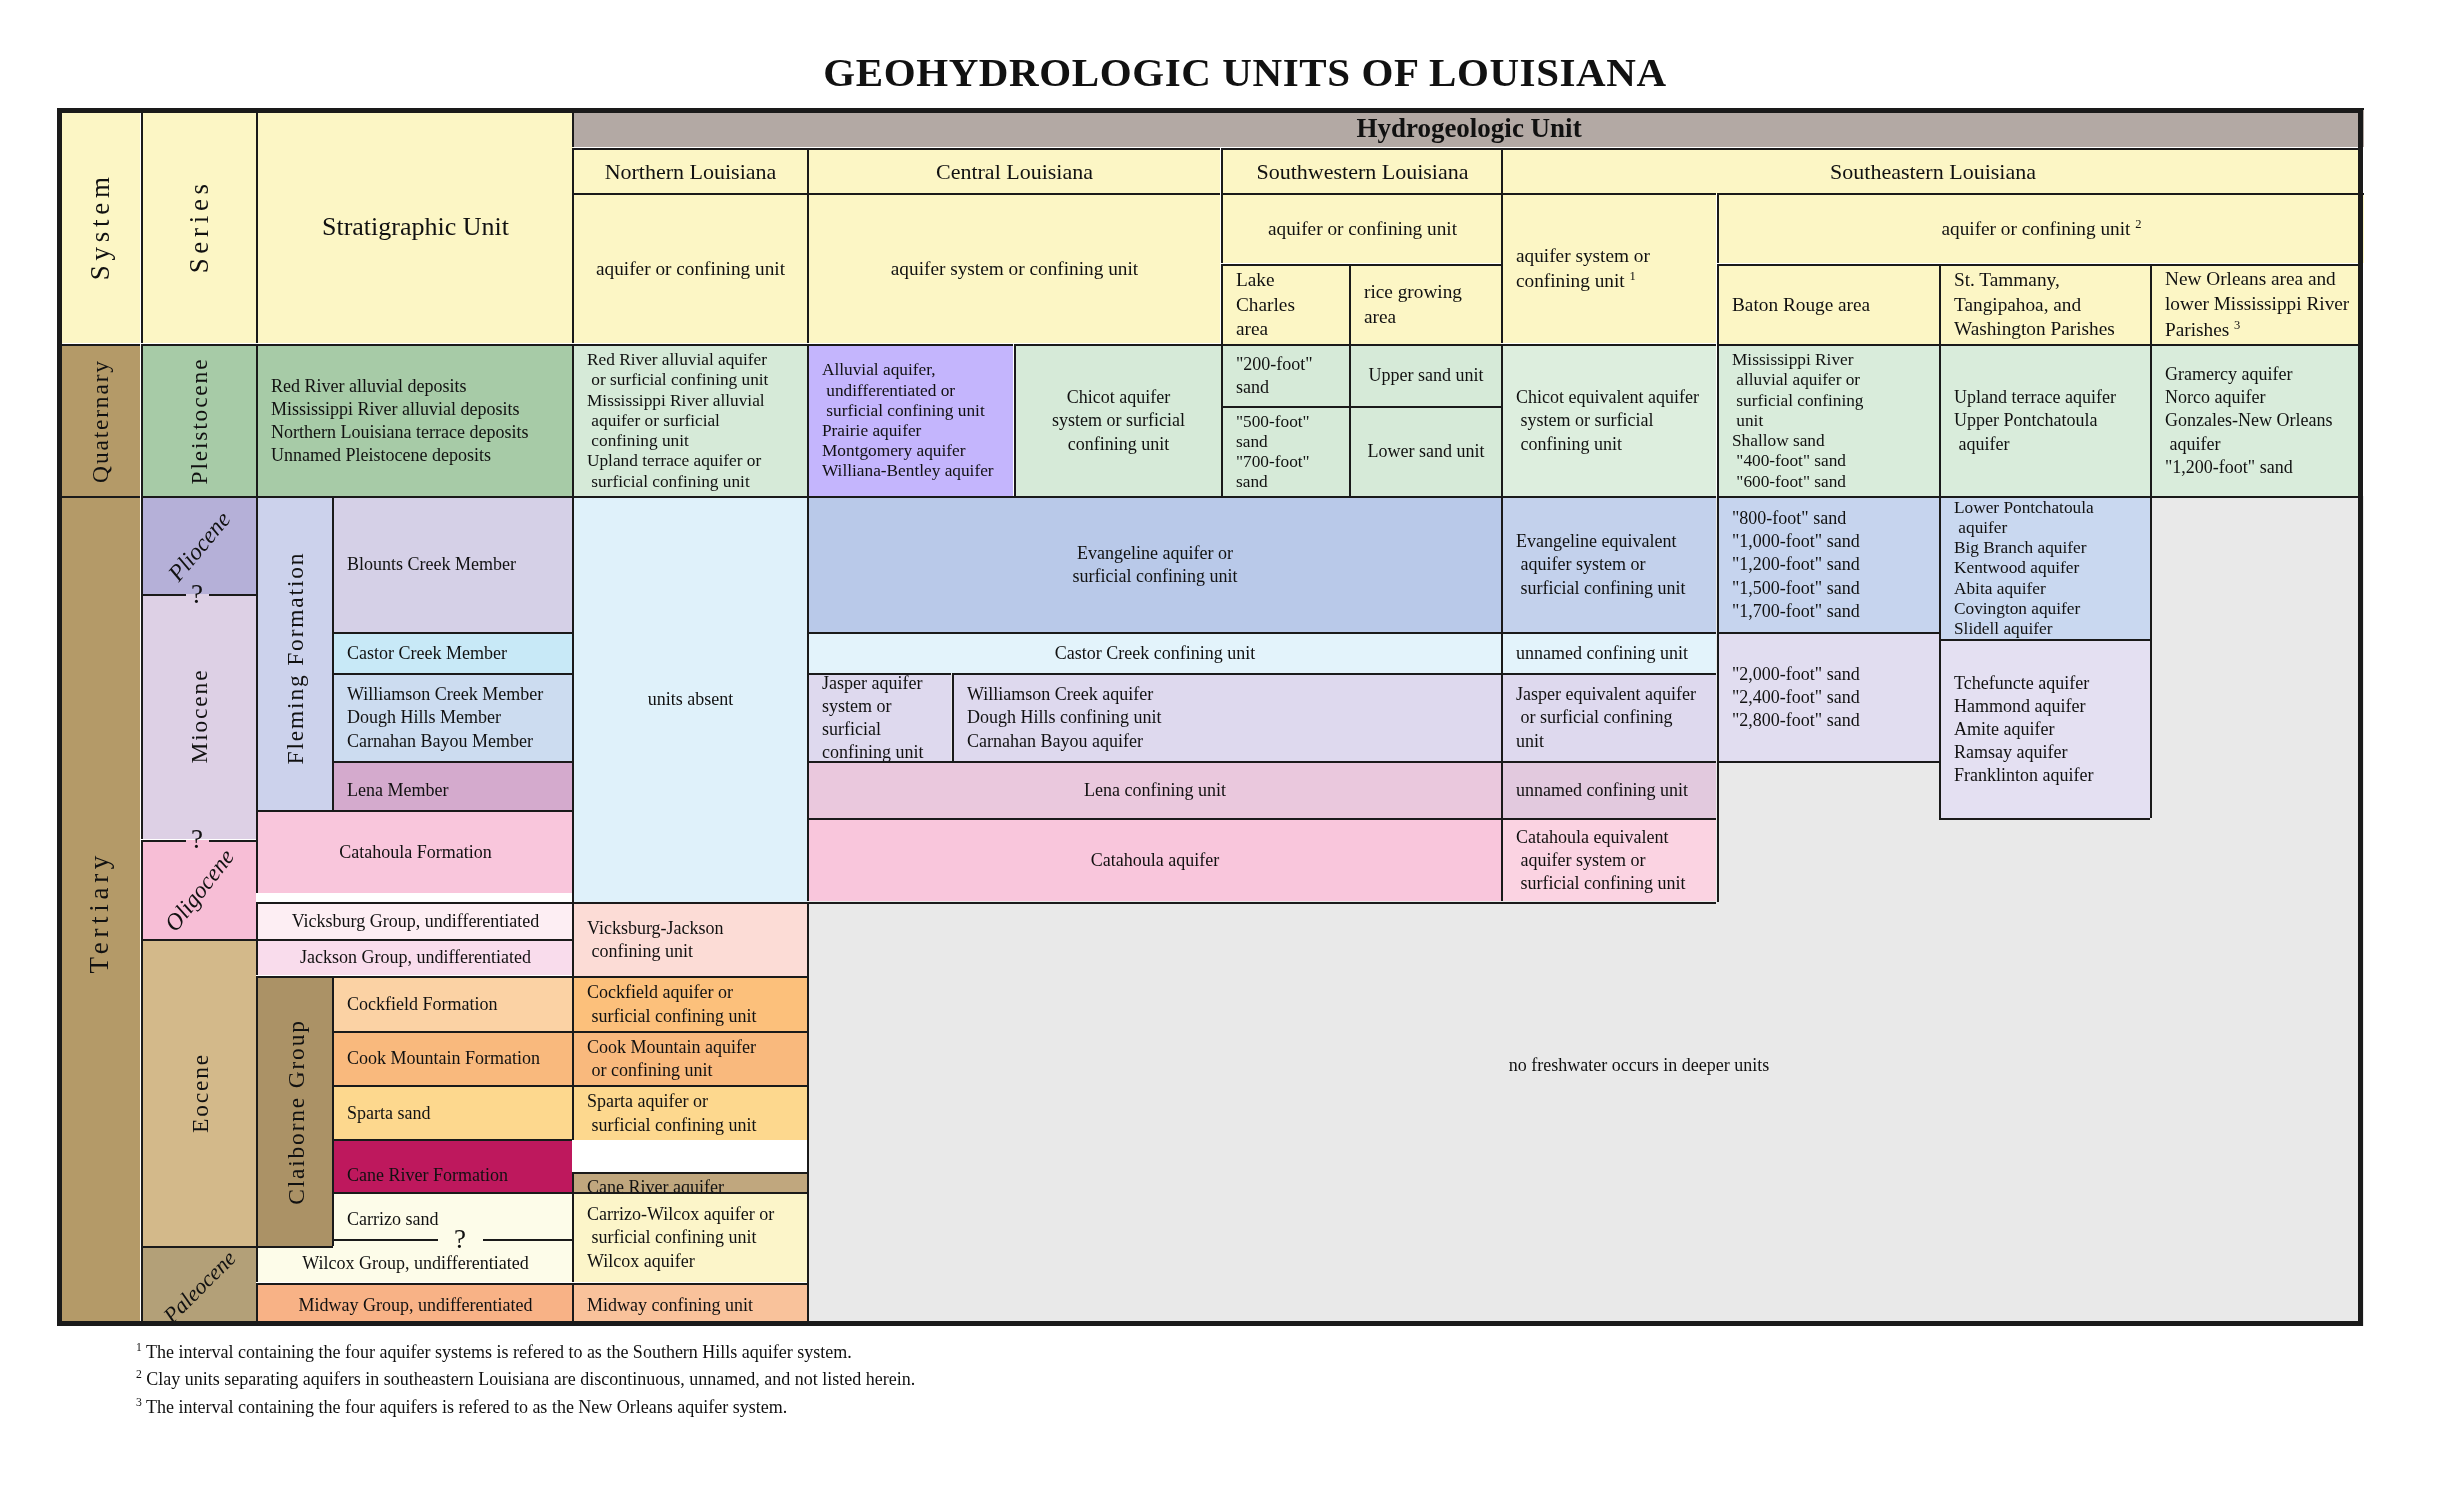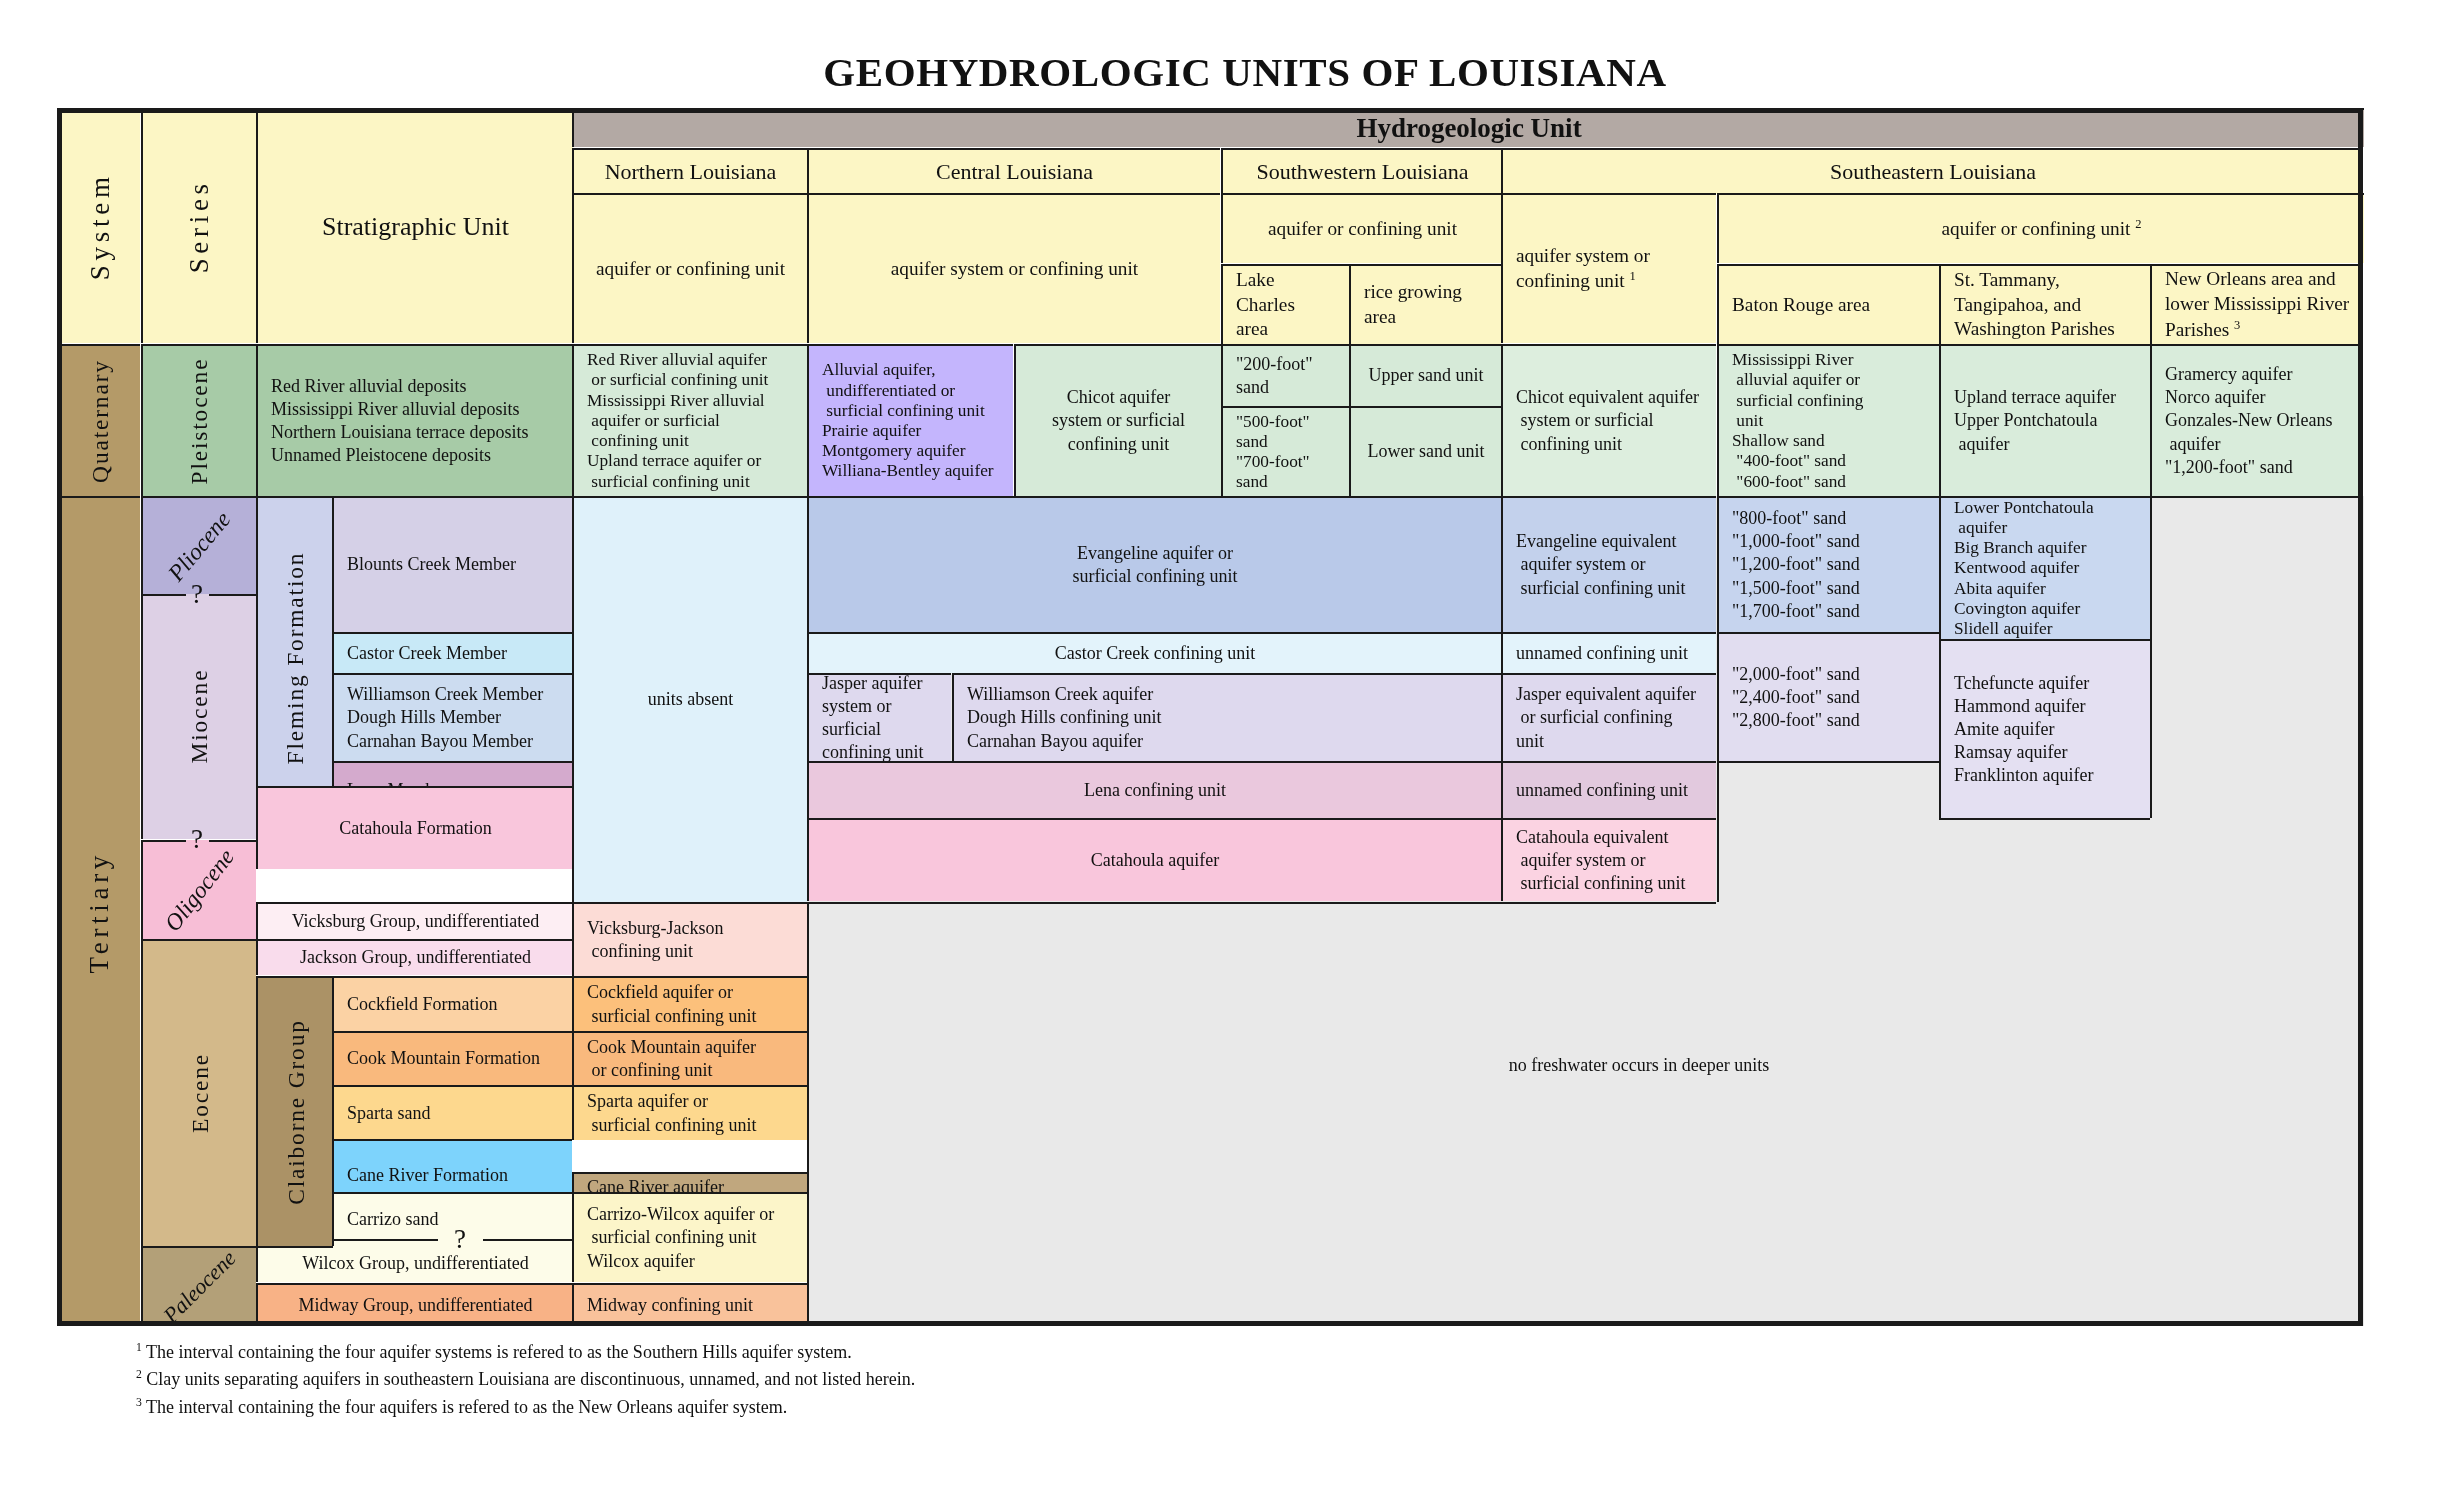--- a/index.html
+++ b/index.html
@@ -210,42 +210,42 @@
       <span class="t">Castor Creek Member</span>
     </div>
   <div class="c left" style="left:332px;top:673px;width:240px;height:88px;background:#ccdcf0">
       <span class="t">Williamson Creek Member
 Dough Hills Member
 Carnahan Bayou Member</span>
     </div>
   <div class="c left" style="left:332px;top:761px;width:240px;height:57px;background:#d4aacd">
       <span class="t">Lena Member</span>
     </div>
-  <div class="c center" style="left:256px;top:786px;width:317px;height:83px;background:#f9c6dc">
+  <div class="c center" style="left:256px;top:810px;width:317px;height:83px;background:#f9c6dc">
       <span class="t">Catahoula Formation</span>
     </div>
   <div class="c center" style="left:256px;top:902px;width:317px;height:38px;background:#fdeef3">
       <span class="t">Vicksburg Group, undifferentiated</span>
     </div>
   <div class="c center" style="left:256px;top:939px;width:317px;height:36px;background:#f9dcec">
       <span class="t">Jackson Group, undifferentiated</span>
     </div>
   <div class="c vert fsVert" style="left:256px;top:976px;width:77px;height:271px;background:#ab9266">
       <span class="t">Claiborne Group</span>
     </div>
   <div class="c left" style="left:332px;top:976px;width:240px;height:55px;background:#fbd2a4">
       <span class="t">Cockfield Formation</span>
     </div>
   <div class="c left" style="left:332px;top:1031px;width:240px;height:54px;background:#f9b97d">
       <span class="t">Cook Mountain Formation</span>
     </div>
   <div class="c left" style="left:332px;top:1085px;width:240px;height:55px;background:#fdd88e">
       <span class="t">Sparta sand</span>
     </div>
-  <div class="c left" style="left:332px;top:1139px;width:240px;height:71px;background:#7dd3fc">
+  <div class="c left" style="left:332px;top:1139px;width:240px;height:71px;background:#be185d">
       <span class="t">Cane River Formation</span>
     </div>
   <div class="c left" style="left:332px;top:1192px;width:265px;height:54px;background:#fdfce9">
       <span class="t">Carrizo sand</span>
     </div>
   <div class="c center nt" style="left:256px;top:1246px;width:317px;height:36px;background:#fdfce9">
       <span class="t">Wilcox Group, undifferentiated</span>
     </div>
   <div class="c center" style="left:256px;top:1283px;width:317px;height:43px;background:#f8b286">
       <span class="t">Midway Group, undifferentiated</span>

